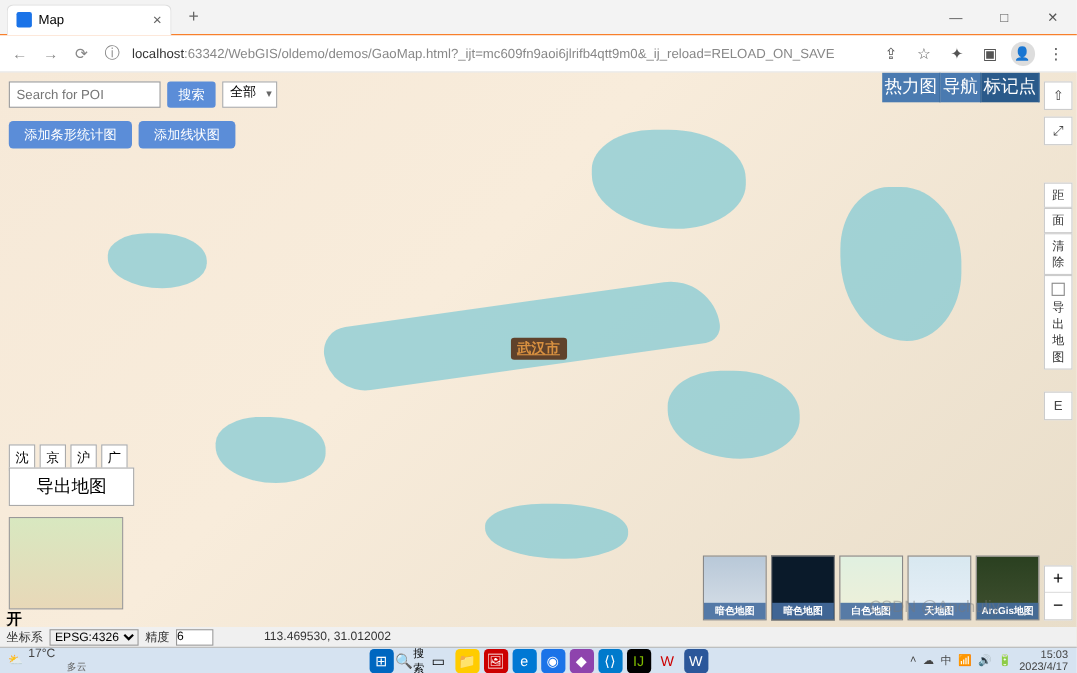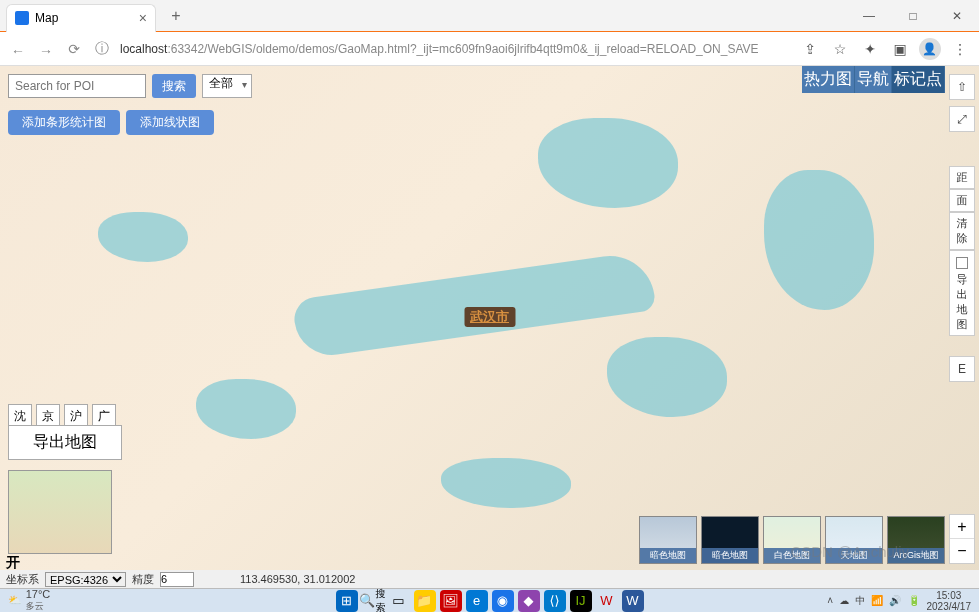--- a/index.html
+++ b/index.html
@@ -57,21 +57,21 @@
 .minimap { position: absolute; bottom: 34px; left: 8px; width: 104px; height: 84px; background: linear-gradient(#d8e8c0,#e8d8b8); border: 1px solid #999; }
 .kai { position: absolute; bottom: 16px; left: 6px; font-size: 14px; font-weight: bold; }
 
 
 .status { position: absolute; bottom: 0; left: 0; right: 0; height: 18px; background: #f0f0f0; display: flex; align-items: center; font-size: 11px; padding: 0 6px; gap: 6px; color: #333; }
 .status select, .status input { font-size: 11px; height: 15px; border: 1px solid #999; }
 .coords { margin-left: 40px; }
 
 
 .bmaps { position: absolute; bottom: 24px; right: 34px; display: flex; gap: 4px; }
-.bm { width: 58px; height: 48px; border: 1px solid #888; background: #ccc; position: relative; }
+.bm { width: 58px; height: 59px; border: 1px solid #888; background: #ccc; position: relative; font-weight: bold; }
 .bm-bl { position: absolute; bottom: 0; left: 0; right: 0; background: rgba(70,110,160,0.9); color: #fff; font-size: 9px; text-align: center; padding: 1px 0; }
 .bm1{background:linear-gradient(#b8c8d8,#d8e0e8);} .bm2{background:#0a1a2a;} .bm3{background:linear-gradient(#e0f0e0,#f0f0d8);} .bm4{background:linear-gradient(#2a4020,#405030);} .bm5{background:linear-gradient(#d8e8f0,#e8f0f8);}
 
 
 .taskbar { position: absolute; bottom: 0; left: 0; right: 0; height: 24px; background: rgba(210,225,240,0.92); display: flex; align-items: center; padding: 0 8px; gap: 8px; font-size: 11px; z-index: 50; border-top:1px solid #bbb;}
 .weather { display: flex; align-items: center; gap: 4px; color: #444; }
 .tcenter { position: absolute; left: 50%; transform: translateX(-50%); display: flex; gap: 4px; }
 .tico { width: 22px; height: 22px; border-radius: 4px; display: flex; align-items: center; justify-content: center; font-size: 13px; }
 .tright { margin-left: auto; display: flex; align-items: center; gap: 6px; color: #444; font-size: 10px; }
 .watermark { position:absolute; bottom:28px; right:70px; color:rgba(120,120,120,0.45); font-size:15px; font-weight:500; z-index:40;}
@@ -192,21 +192,21 @@
     <span class="coords">113.469530, 31.012002</span>
   </div>
   <div class="watermark">CSDN @Anchuliy</div>
 </div>
 
 <div class="taskbar">
   <div class="weather">
     <span>⛅</span>
     <div>
       <div>17°C</div>
-      <div style="font-size:9px;color:#666;">多云</div>
+      <div style="font-size:9px;color:#666;margin-left:35px;">多云</div>
     </div>
   </div>
   <div class="tcenter">
     <span class="tico" style="background:#0067c0;color:#fff;">⊞</span>
     <span class="tico">🔍 <span style="font-size:10px;">搜索</span></span>
     <span class="tico">▭</span>
     <span class="tico" style="background:#ffcc00;">📁</span>
     <span class="tico" style="background:#c00;color:#fff;">🖼</span>
     <span class="tico" style="background:#0078d4;color:#fff;">e</span>
     <span class="tico" style="background:#1a73e8;color:#fff;">◉</span>
@@ -216,18 +216,18 @@
     <span class="tico" style="color:#c00;">W</span>
     <span class="tico" style="background:#2b579a;color:#fff;">W</span>
   </div>
   <div class="tright">
     <span>˄</span>
     <span>☁</span>
     <span>中</span>
     <span>📶</span>
     <span>🔊</span>
     <span>🔋</span>
-    <div style="text-align:center;">
+    <div style="text-align:right;">
       <div>15:03</div>
       <div>2023/4/17</div>
     </div>
   </div>
 </div>
 
 </body></html>

